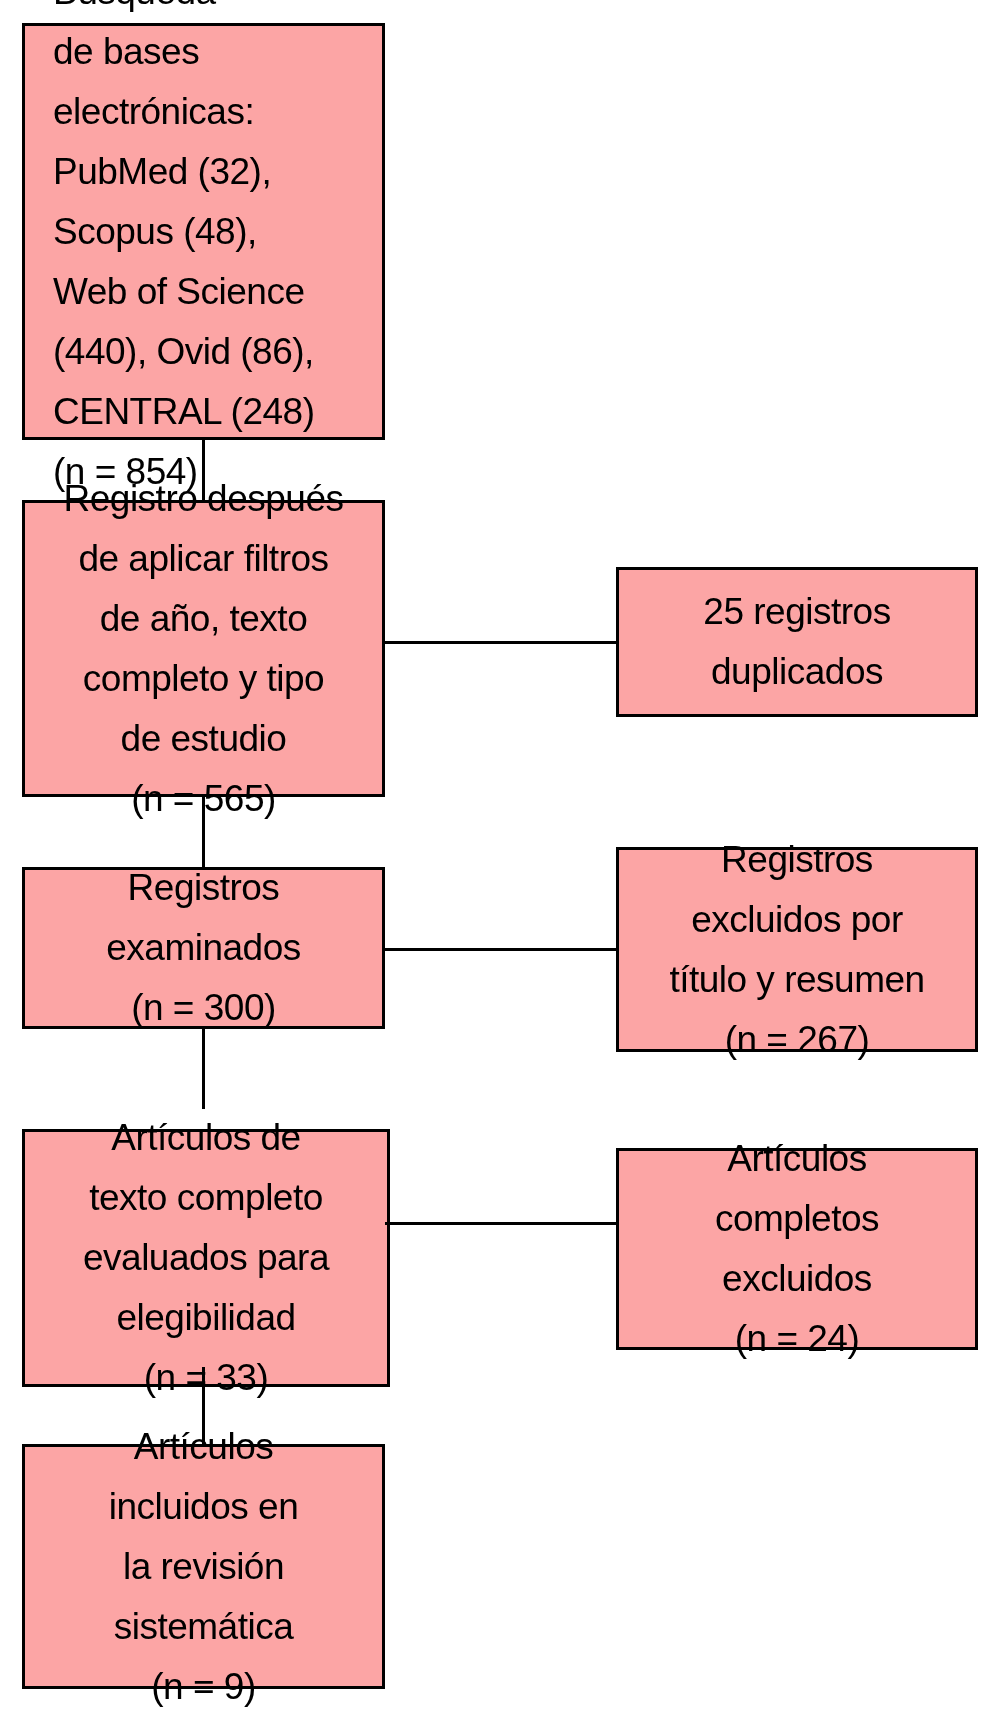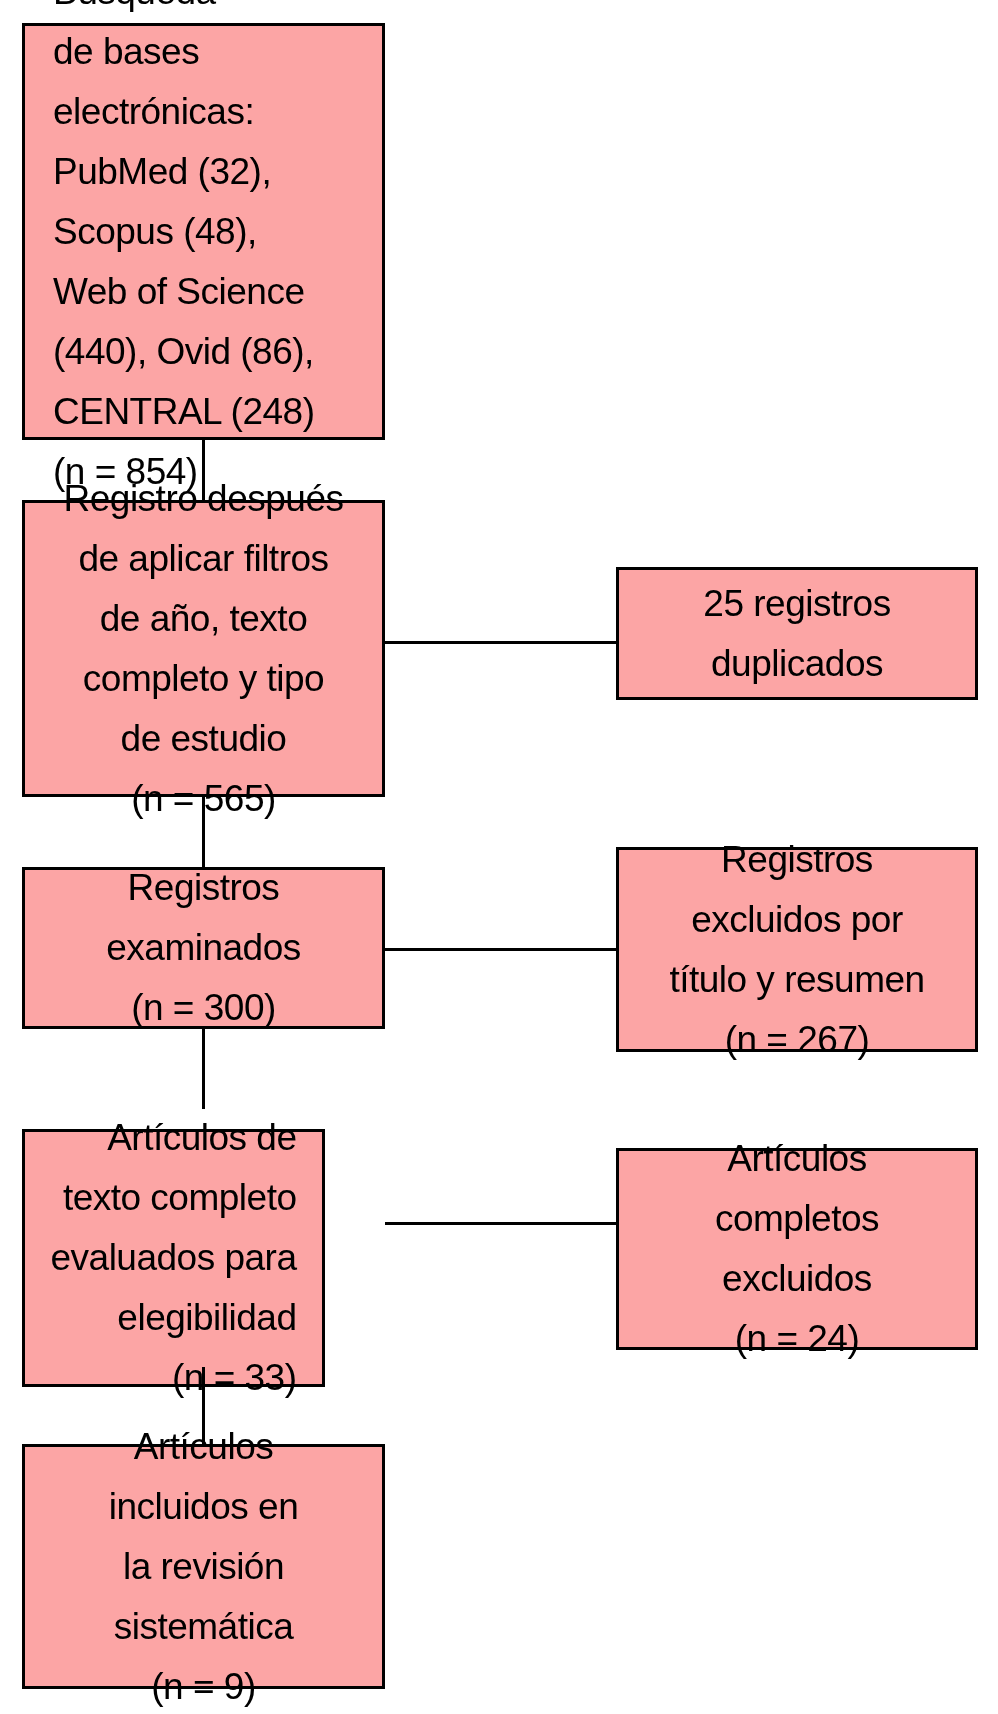--- a/index.html
+++ b/index.html
@@ -35,23 +35,23 @@
     padding-left: 28px;
   }
   .line {
     position: absolute;
     background: #000000;
   }
   
   #box-database-search        { left: 22px;  top: 23px;   width: 363px; height: 417px; }
   #box-after-filters          { left: 22px;  top: 500px;  width: 363px; height: 297px; }
   #box-records-screened       { left: 22px;  top: 867px;  width: 363px; height: 162px; }
-  #box-fulltext-assessed      { left: 22px;  top: 1129px; width: 303px; height: 258px; text-align: right; }
+  #box-fulltext-assessed      { left: 22px;  top: 1129px; width: 368px; height: 258px; }
   #box-included               { left: 22px;  top: 1444px; width: 363px; height: 245px; }
-  #box-duplicates-excluded    { left: 616px; top: 567px;  width: 362px; height: 133px; }
+  #box-duplicates-excluded    { left: 616px; top: 567px;  width: 362px; height: 150px; }
   #box-title-abstract-excluded{ left: 616px; top: 847px;  width: 362px; height: 205px; }
   #box-fulltext-excluded      { left: 616px; top: 1148px; width: 362px; height: 202px; }
 
   #connector-down-1 { left: 202px; top: 440px;  width: 3px;   height: 60px; }
   #connector-down-2 { left: 202px; top: 797px;  width: 3px;   height: 70px; }
   #connector-down-3 { left: 202px; top: 1029px; width: 3px;   height: 80px; }
   #connector-down-4 { left: 202px; top: 1367px; width: 3px;   height: 77px; }
 
   #connector-right-1 { left: 385px; top: 641px;  width: 231px; height: 3px; }
   #connector-right-2 { left: 385px; top: 948px;  width: 231px; height: 3px; }

